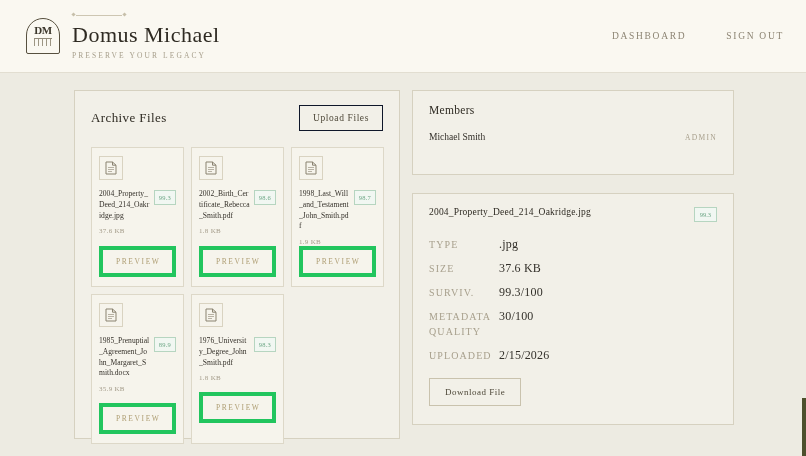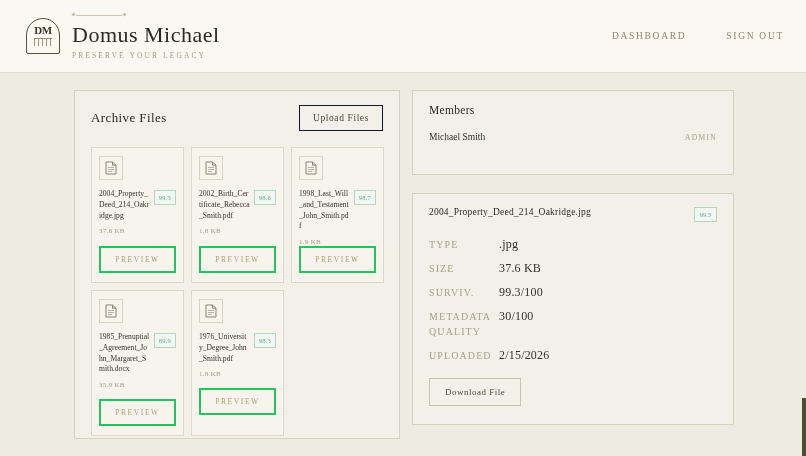--- a/index.html
+++ b/index.html
@@ -192,21 +192,21 @@
     margin-top: 1px;
   }
   .file-size {
     font-size: 7px;
     color: #a59d8b;
     margin-top: 6px;
     letter-spacing: .3px;
   }
   .preview-btn {
     margin-top: auto;
-    border: 2px solid #22c55e;
+    border: 4px solid #22c55e;
     background: transparent;
     font-family: "Liberation Serif", serif;
     font-size: 7.5px;
     letter-spacing: 1.6px;
     color: #b0a076;
     padding: 7px 13px;
     width: 100%;
     text-align: center;
     cursor: pointer;
     text-transform: uppercase;

